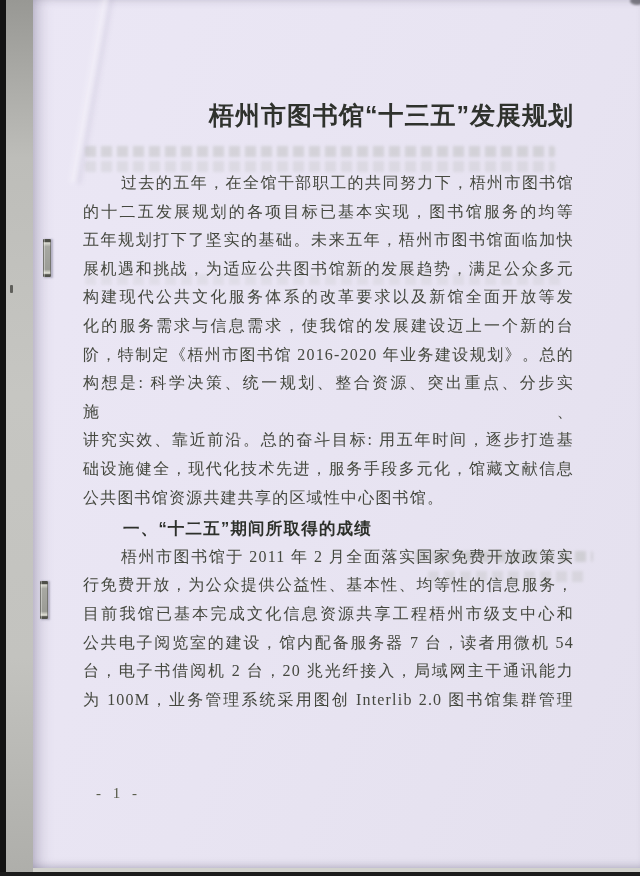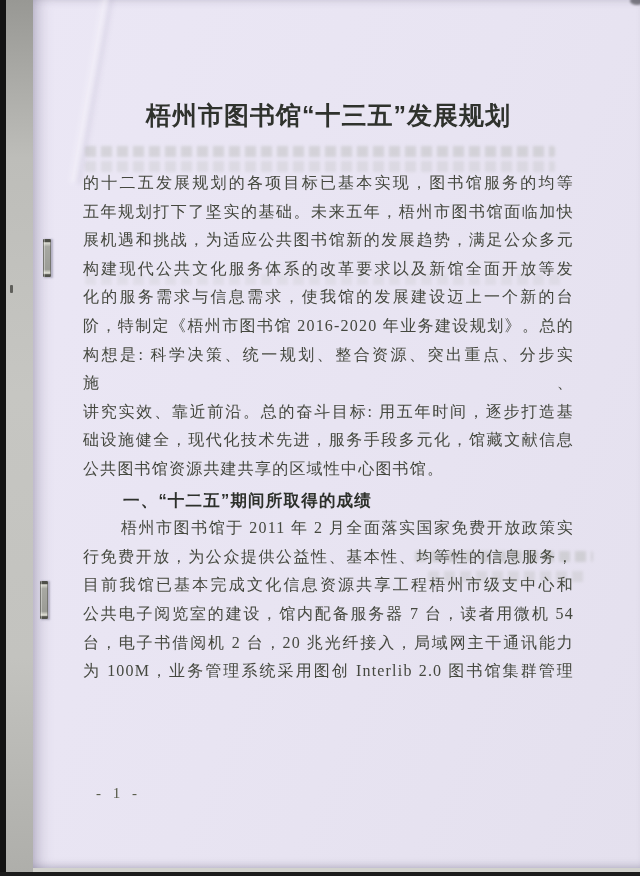--- a/index.html
+++ b/index.html
@@ -47,21 +47,21 @@
     background:repeating-linear-gradient(90deg, rgba(116,126,98,.30) 0px, rgba(116,126,98,.30) 11px, rgba(232,228,242,0) 11px, rgba(232,228,242,0) 16px);
   }
   .g1 { left:52px;  top:146px; width:470px; opacity:.60; }
   .g2 { left:52px;  top:161px; width:470px; opacity:.38; }
   .g3 { left:52px;  top:274px; width:478px; opacity:.26; }
   .g4 { left:382px; top:551px; width:178px; opacity:.62; }
   .g5 { left:395px; top:571px; width:158px; opacity:.42; }
   
   .title {
     position:absolute; left:50px; top:99px; width:491px; margin:0;
-    text-align:center; font-family:"Liberation Sans", sans-serif; font-weight:700;
+    text-align:right; font-family:"Liberation Sans", sans-serif; font-weight:700;
     font-size:25px; letter-spacing:1px; color:#2f322d;
   }
   .body-text {
     position:absolute; left:50px; top:169px; width:491px;
     font-size:16px; line-height:28.6px; letter-spacing:1.2px; color:#45483f;
   }
   .line { text-align:justify; text-align-last:justify; }
   .line.end { text-align-last:left; }
   .line.indent { text-indent:38px; }
   .line.heading {
@@ -83,20 +83,21 @@
     <div class="ghost g1"></div>
     <div class="ghost g2"></div>
     <div class="ghost g3"></div>
     <div class="ghost g4"></div>
     <div class="ghost g5"></div>
     <div class="corner-smudge"></div>
 
     <h1 class="title">梧州市图书馆“十三五”发展规划</h1>
 
     <div class="body-text" id="body-host">
+        <div class="line indent">过去的五年，在全馆干部职工的共同努力下，梧州市图书馆</div>
         <div class="line body">的十二五发展规划的各项目标已基本实现，图书馆服务的均等</div>
         <div class="line body">五年规划打下了坚实的基础。未来五年，梧州市图书馆面临加快</div>
         <div class="line body">展机遇和挑战，为适应公共图书馆新的发展趋势，满足公众多元</div>
         <div class="line body">构建现代公共文化服务体系的改革要求以及新馆全面开放等发</div>
         <div class="line body">化的服务需求与信息需求，使我馆的发展建设迈上一个新的台</div>
         <div class="line body">阶，特制定《梧州市图书馆 2016-2020 年业务建设规划》。总的</div>
         <div class="line body">构想是: 科学决策、统一规划、整合资源、突出重点、分步实施、</div>
         <div class="line body">讲究实效、靠近前沿。总的奋斗目标: 用五年时间，逐步打造基</div>
         <div class="line body">础设施健全，现代化技术先进，服务手段多元化，馆藏文献信息</div>
         <div class="line end">公共图书馆资源共建共享的区域性中心图书馆。</div>

